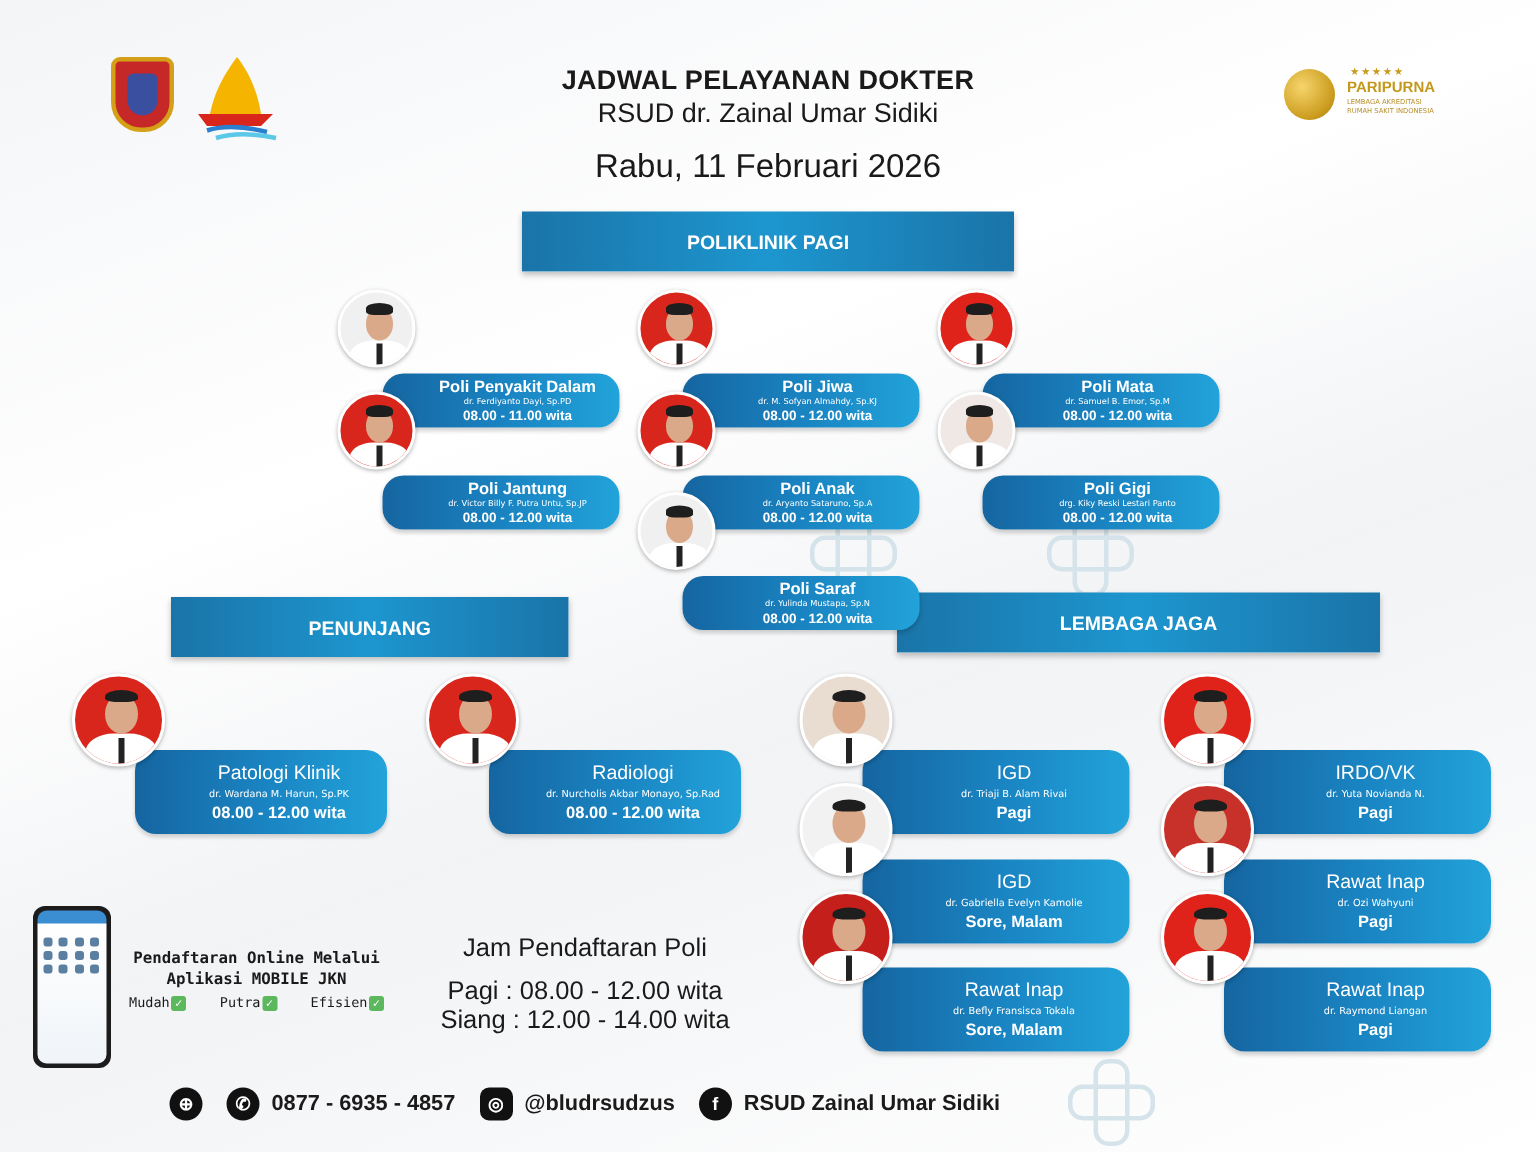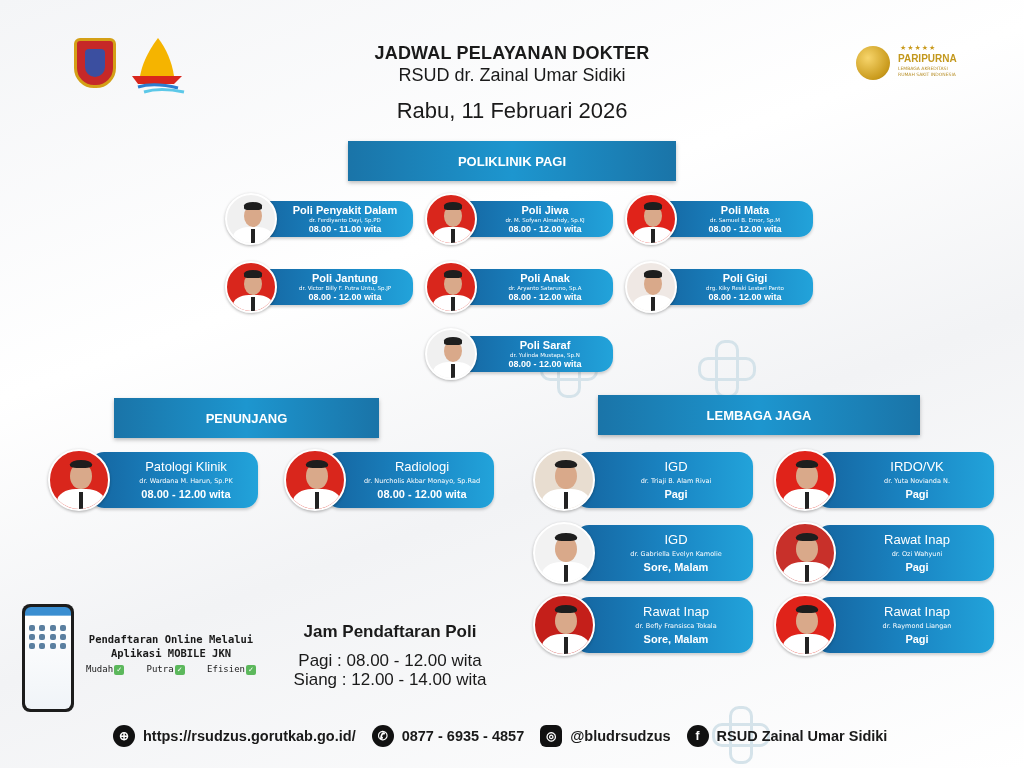--- a/index.html
+++ b/index.html
@@ -43,20 +43,21 @@
   }
 
   
   .card { position: absolute; }
   .pill {
     position: absolute; border-radius: 14px;
     background: linear-gradient(90deg, #1565a0 0%, #1a86c4 55%, #22a3da 100%);
     color: #ffffff; text-align: center;
     display: flex; flex-direction: column; justify-content: center; align-items: center;
     box-shadow: 0 2px 3px rgba(0,0,0,0.18);
+    margin-top: 48px;
   }
   .avatar {
     position: absolute; border-radius: 50%; overflow: hidden;
     border: 2px solid #ffffff; box-shadow: 0 1px 3px rgba(0,0,0,0.3);
   }
   .avatar .head { position: absolute; border-radius: 50%; background: #d9a98a; }
   .avatar .hair { position: absolute; border-radius: 50% 50% 30% 30%; background: #1e1e1e; }
   .avatar .body { position: absolute; border-radius: 40% 40% 0 0; background: #ffffff; }
   .avatar .tie { position: absolute; background: #222; }
 
@@ -72,21 +73,21 @@
 
   
   .phone { left: 22px; top: 604px; width: 52px; height: 108px; border-radius: 8px; background: #1c1c1c; padding: 3px; }
   .phone .screen { width: 100%; height: 100%; border-radius: 6px; background: linear-gradient(180deg, #3a8ed1 0%, #3a8ed1 8%, #ffffff 9%, #f0f4f8 100%); position: relative; }
   .phone .grid { position: absolute; left: 4px; top: 18px; width: 38px; display: grid; grid-template-columns: repeat(4, 1fr); gap: 3px; }
   .phone .grid span { display: block; width: 6px; height: 6px; background: #5a7fa0; border-radius: 2px; }
   .promo1 { left: 86px; top: 632px; width: 170px; text-align: center; font-family: "DejaVu Sans Mono", monospace; font-weight: bold; font-size: 10.5px; line-height: 14px; }
   .promo2 { left: 86px; top: 664px; width: 170px; display: flex; justify-content: space-between; font-family: "DejaVu Sans Mono", monospace; font-size: 9px; }
   .check { display: inline-block; width: 10px; height: 10px; background: #5cb85c; color: #fff; font-size: 8px; line-height: 10px; text-align: center; border-radius: 2px; margin-left: 1px; }
 
-  .jam-title { left: 270px; top: 622px; width: 240px; text-align: center; font-family: "Liberation Sans", sans-serif; font-weight: bold; font-size: 17px; }
+  .jam-title { left: 270px; top: 622px; width: 240px; text-align: center; font-family: "Liberation Sans", sans-serif; font-weight: normal; font-size: 17px; }
   .jam-line { left: 262px; width: 256px; text-align: center; font-family: "Liberation Sans", sans-serif; font-size: 17px; line-height: 20px; }
 
   
   .footer { left: 113px; top: 724px; height: 24px; display: flex; align-items: center; gap: 10px; font-family: "Liberation Sans", sans-serif; font-weight: bold; font-size: 14.5px; white-space: nowrap; }
   .ficon { width: 22px; height: 22px; border-radius: 50%; background: #111; color: #fff; display: inline-flex; align-items: center; justify-content: center; font-size: 12px; flex: none; }
   .fgroup { display: flex; align-items: center; gap: 8px; margin-right: 6px; }
 </style>
 </head>
 <body>
 
@@ -154,21 +155,20 @@
   <span><span>Efisien</span><span class="check">✓</span></span>
 </div>
 
 <div class="abs jam-title">Jam Pendaftaran Poli</div>
 <div class="abs jam-line" style="top:651px;">Pagi : 08.00 - 12.00 wita</div>
 <div class="abs jam-line" style="top:670px;">Siang : 12.00 - 14.00 wita</div>
 
 <div class="abs footer">
   <div class="fgroup">
     <span class="ficon">⊕</span>
-    <span>https://rsudzus.gorutkab.go.id/</span>
   </div>
   <div class="fgroup">
     <span class="ficon">✆</span>
     <span>0877 - 6935 - 4857</span>
   </div>
   <div class="fgroup">
     <span class="ficon" style="border-radius:6px;">◎</span>
     <span>@bludrsudzus</span>
   </div>
   <div class="fgroup">

